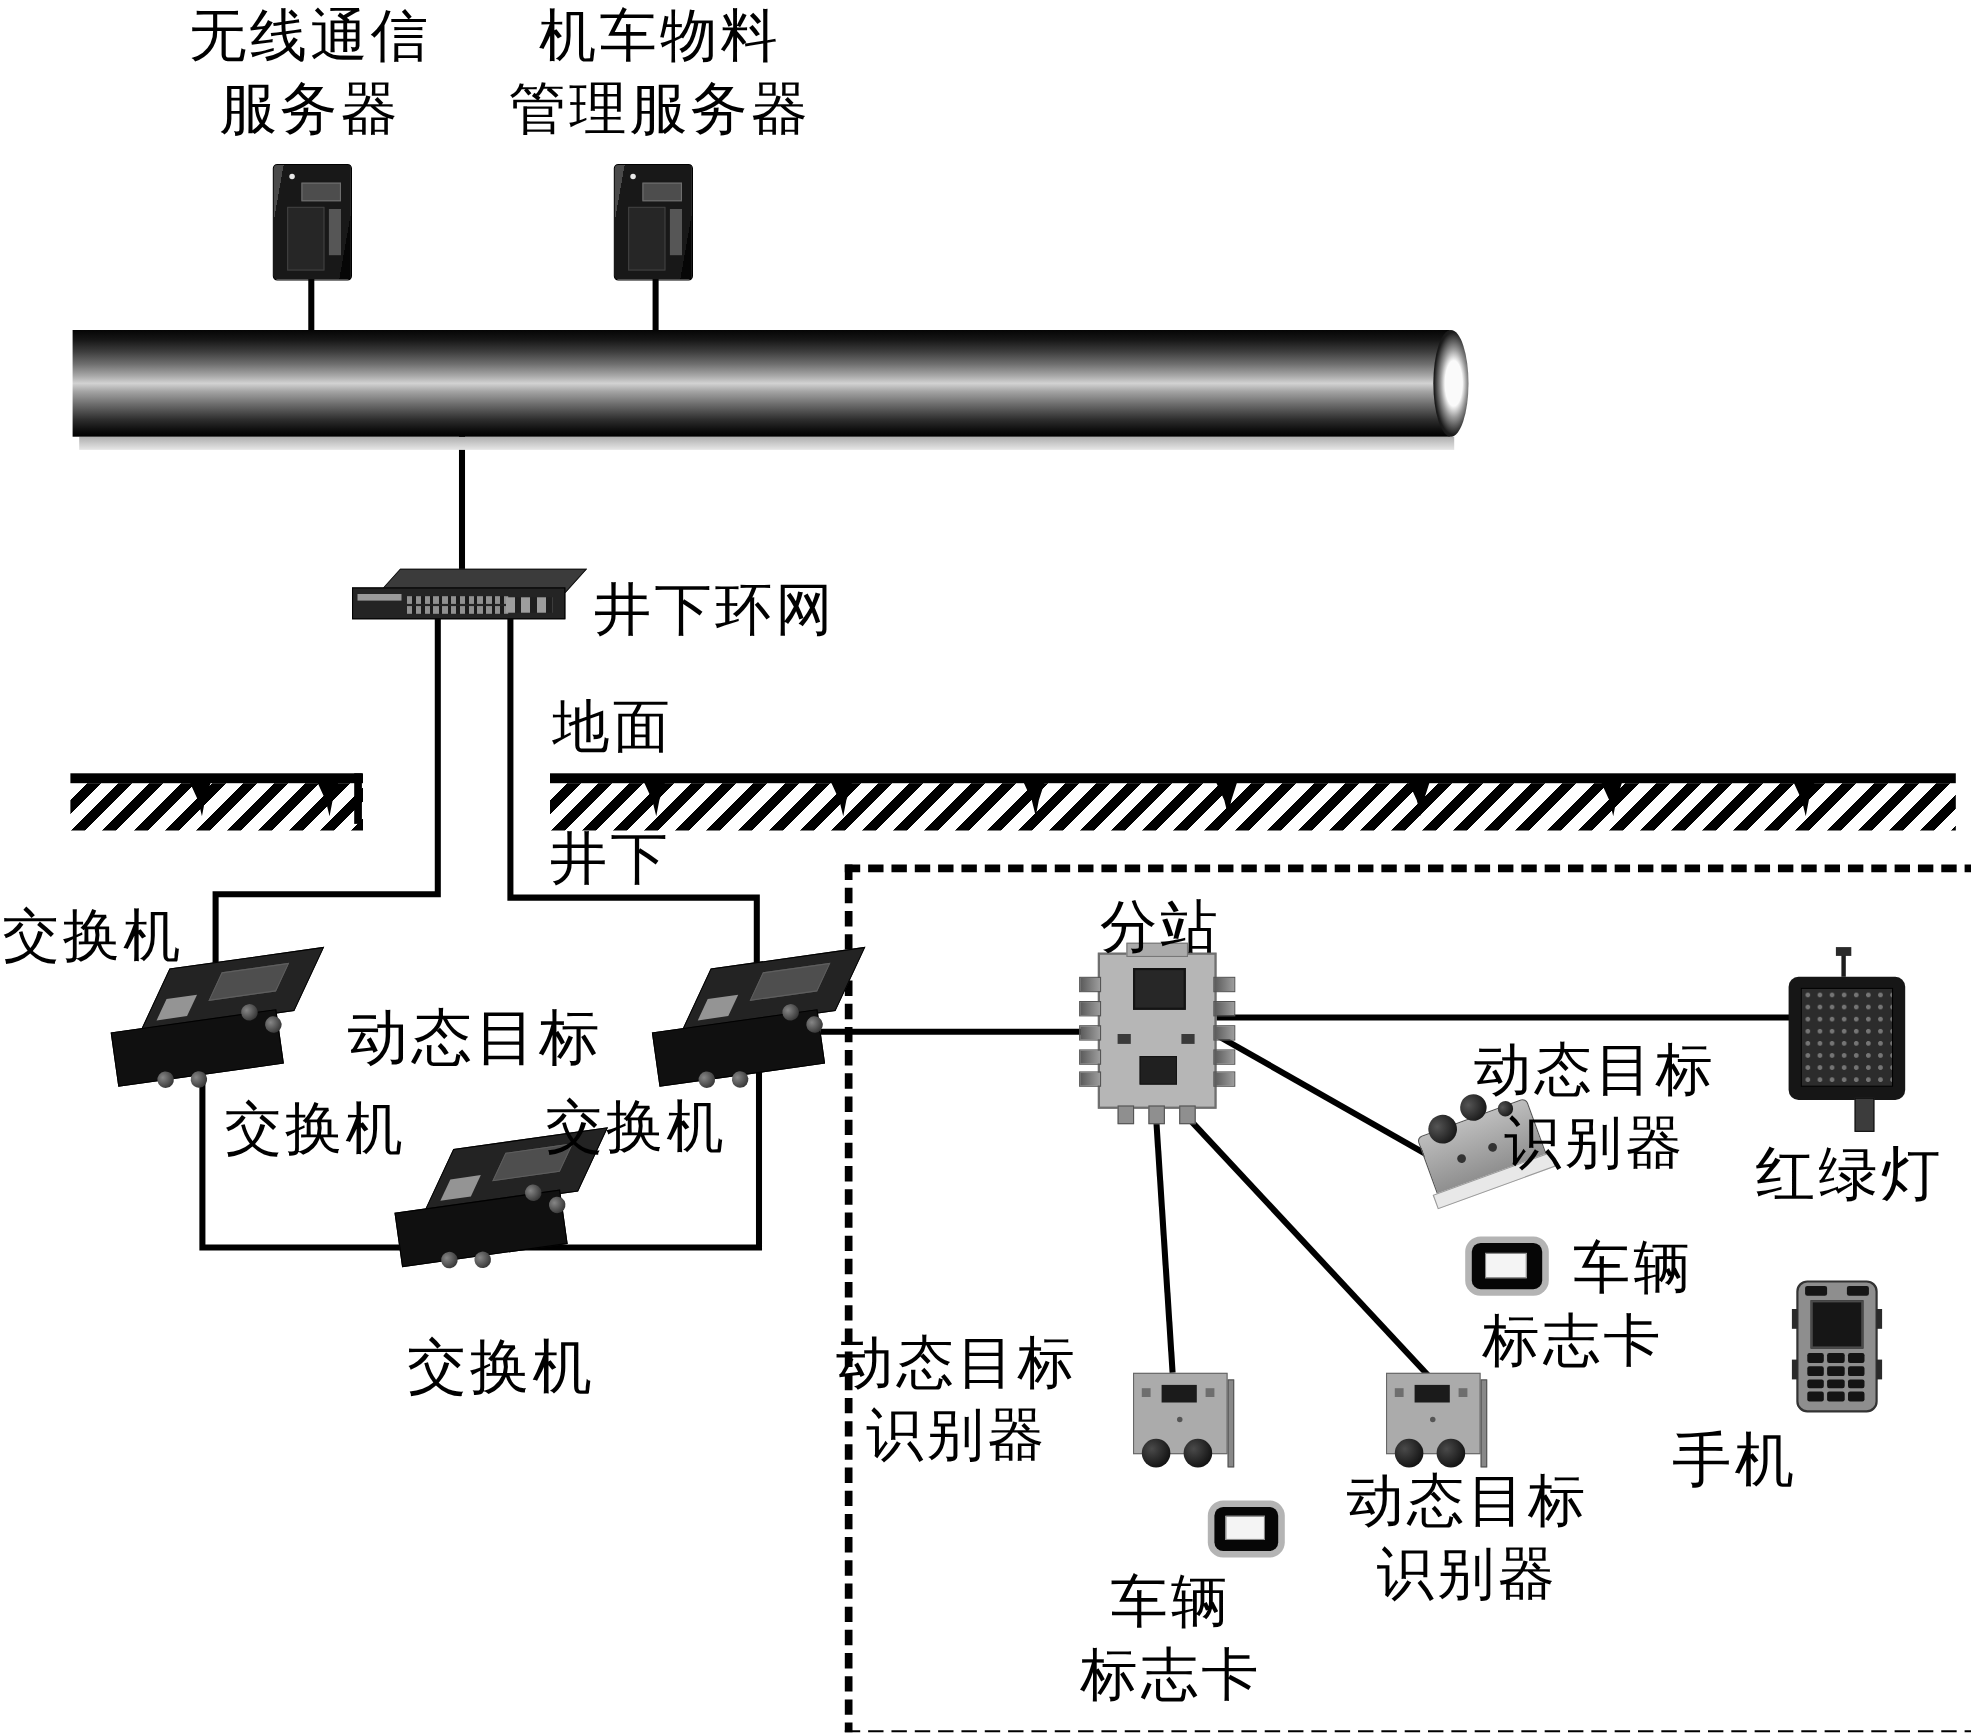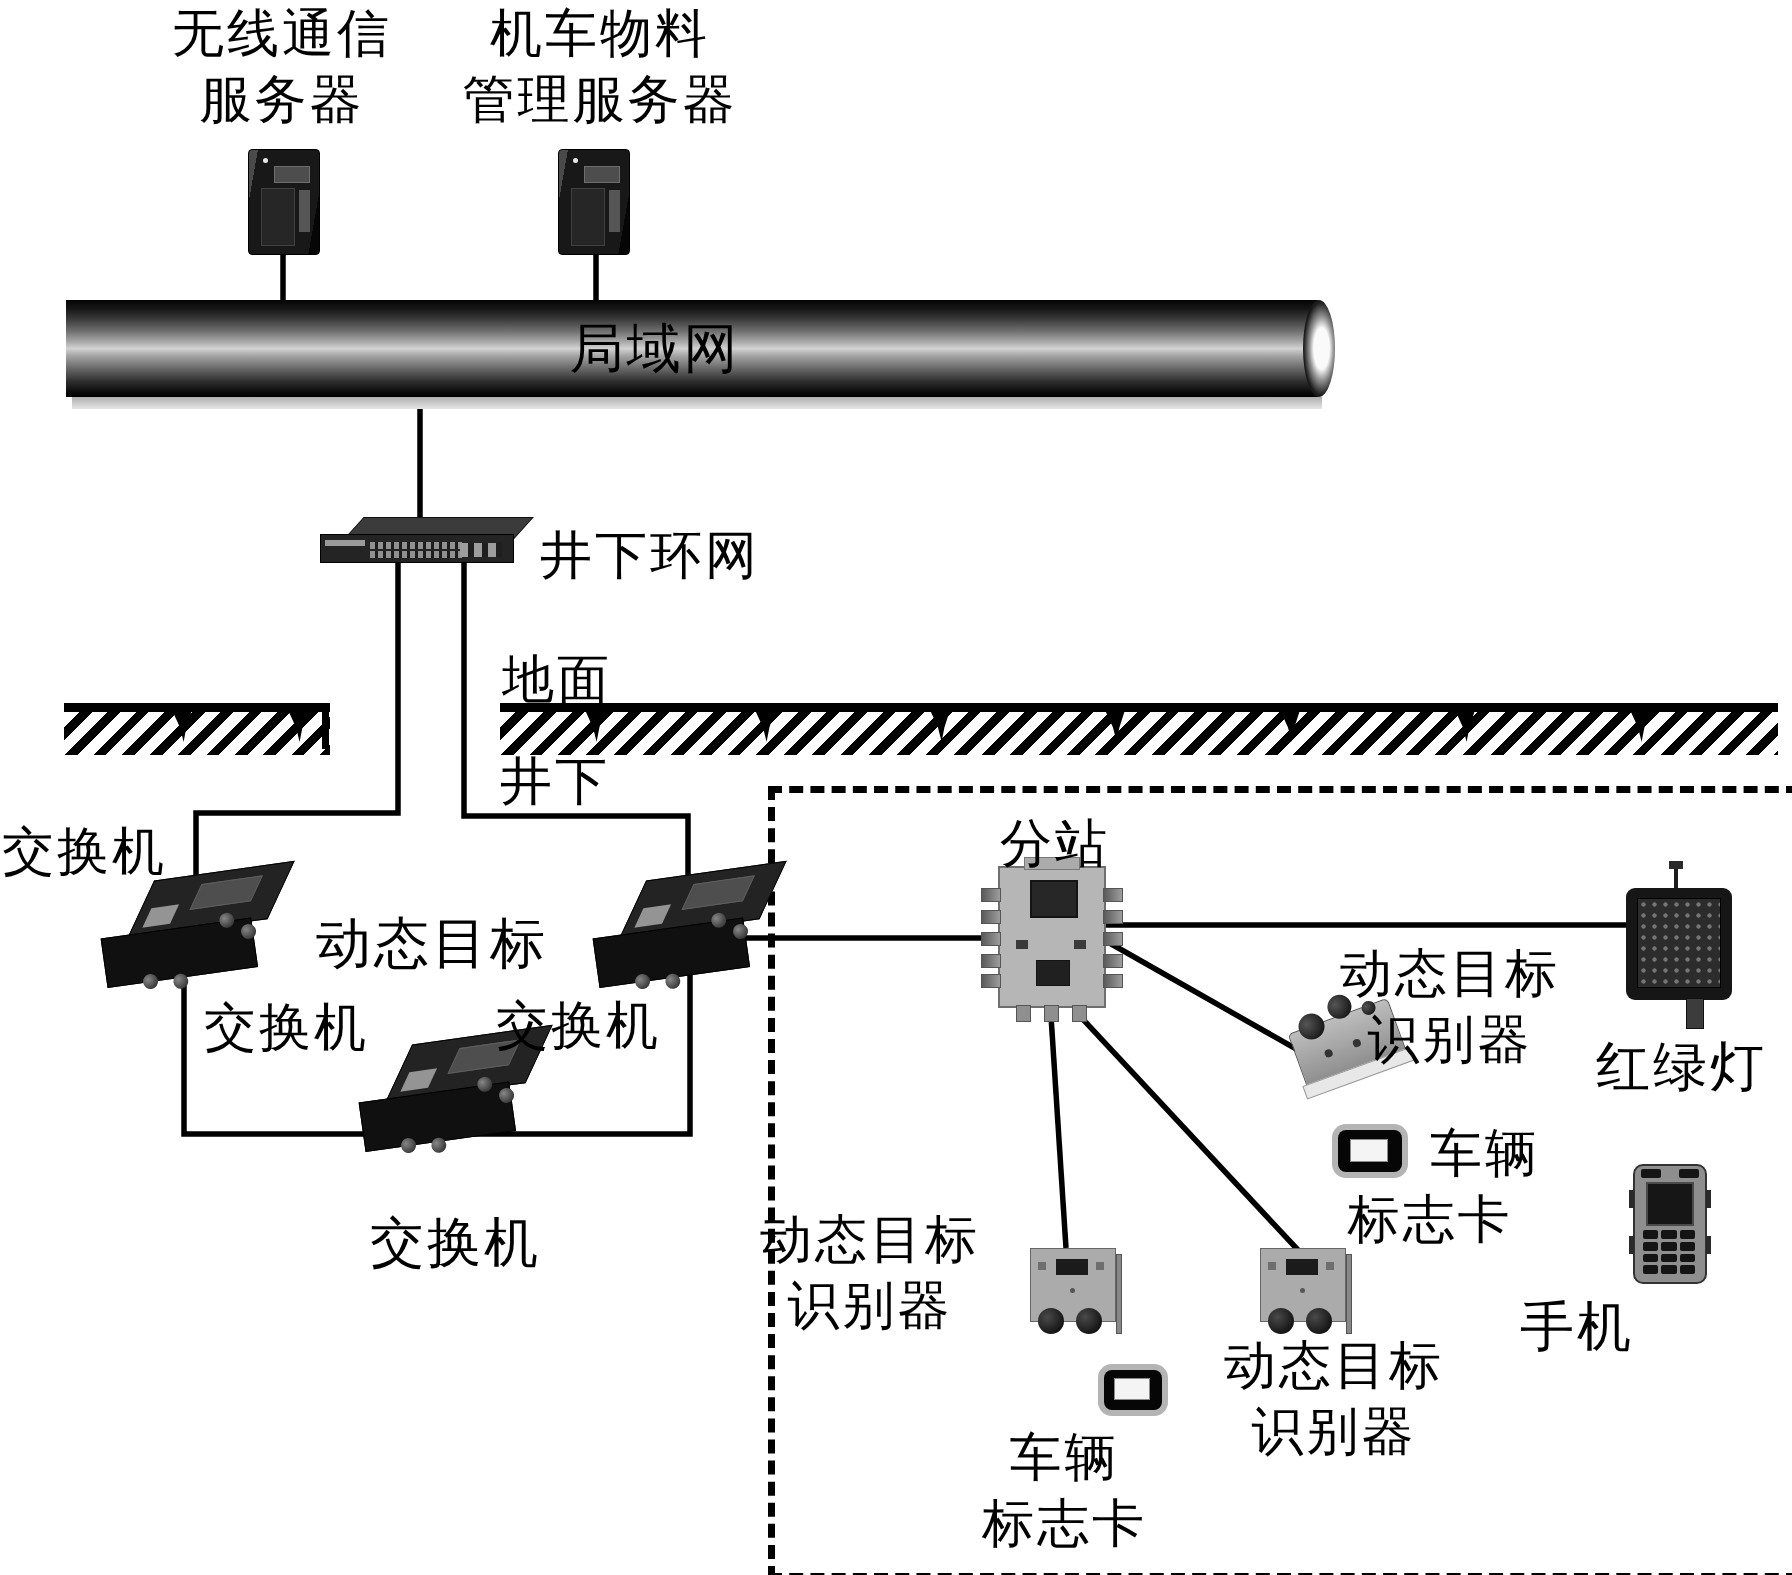--- a/index.html
+++ b/index.html
@@ -137,33 +137,32 @@
   <div class="abs server" style="left:558px;top:149px;">
     <div class="led"></div>
     <div class="bay"></div>
     <div class="slot"></div>
     <div class="grill"></div>
   </div>
 
   <div class="abs pipe-shadow"></div>
   <div class="abs pipe"></div>
   <div class="abs pipe-cap"></div>
-  <div class="lbl center" style="left:505px;top:316px;width:300px;font-size:54px;">局域网</div>
 
   <div class="abs rackswitch">
     <div class="rs-top"></div>
     <div class="rs-front"></div>
     <div class="rs-label"></div>
     <div class="rs-row" style="bottom:14px;"></div>
     <div class="rs-row" style="bottom:5px;"></div>
     <div class="rs-up"></div>
   </div>
   <div class="lbl" style="left:540px;top:522px;">井下环网</div>
 
-  <div class="lbl" style="left:502px;top:646px;">地面</div>
+  <div class="lbl" style="left:502px;top:628px;">地面</div>
   <div class="lbl" style="left:500px;top:748px;">井下</div>
 
   <div class="abs hatch" style="left:64px;top:703px;width:266px;height:43px;"></div>
   <div class="abs hatch-endbar" style="left:322px;top:703px;height:46px;"></div>
   <div class="abs tuft" style="left:172px;top:710px;"></div>
   <div class="abs tuft" style="left:288px;top:710px;"></div>
   <div class="abs hatch" style="left:500px;top:703px;width:1278px;height:43px;"></div>
   <div class="abs tuft" style="left:585px;top:710px;"></div>
   <div class="abs tuft" style="left:755px;top:710px;"></div>
   <div class="abs tuft" style="left:930px;top:710px;"></div>

